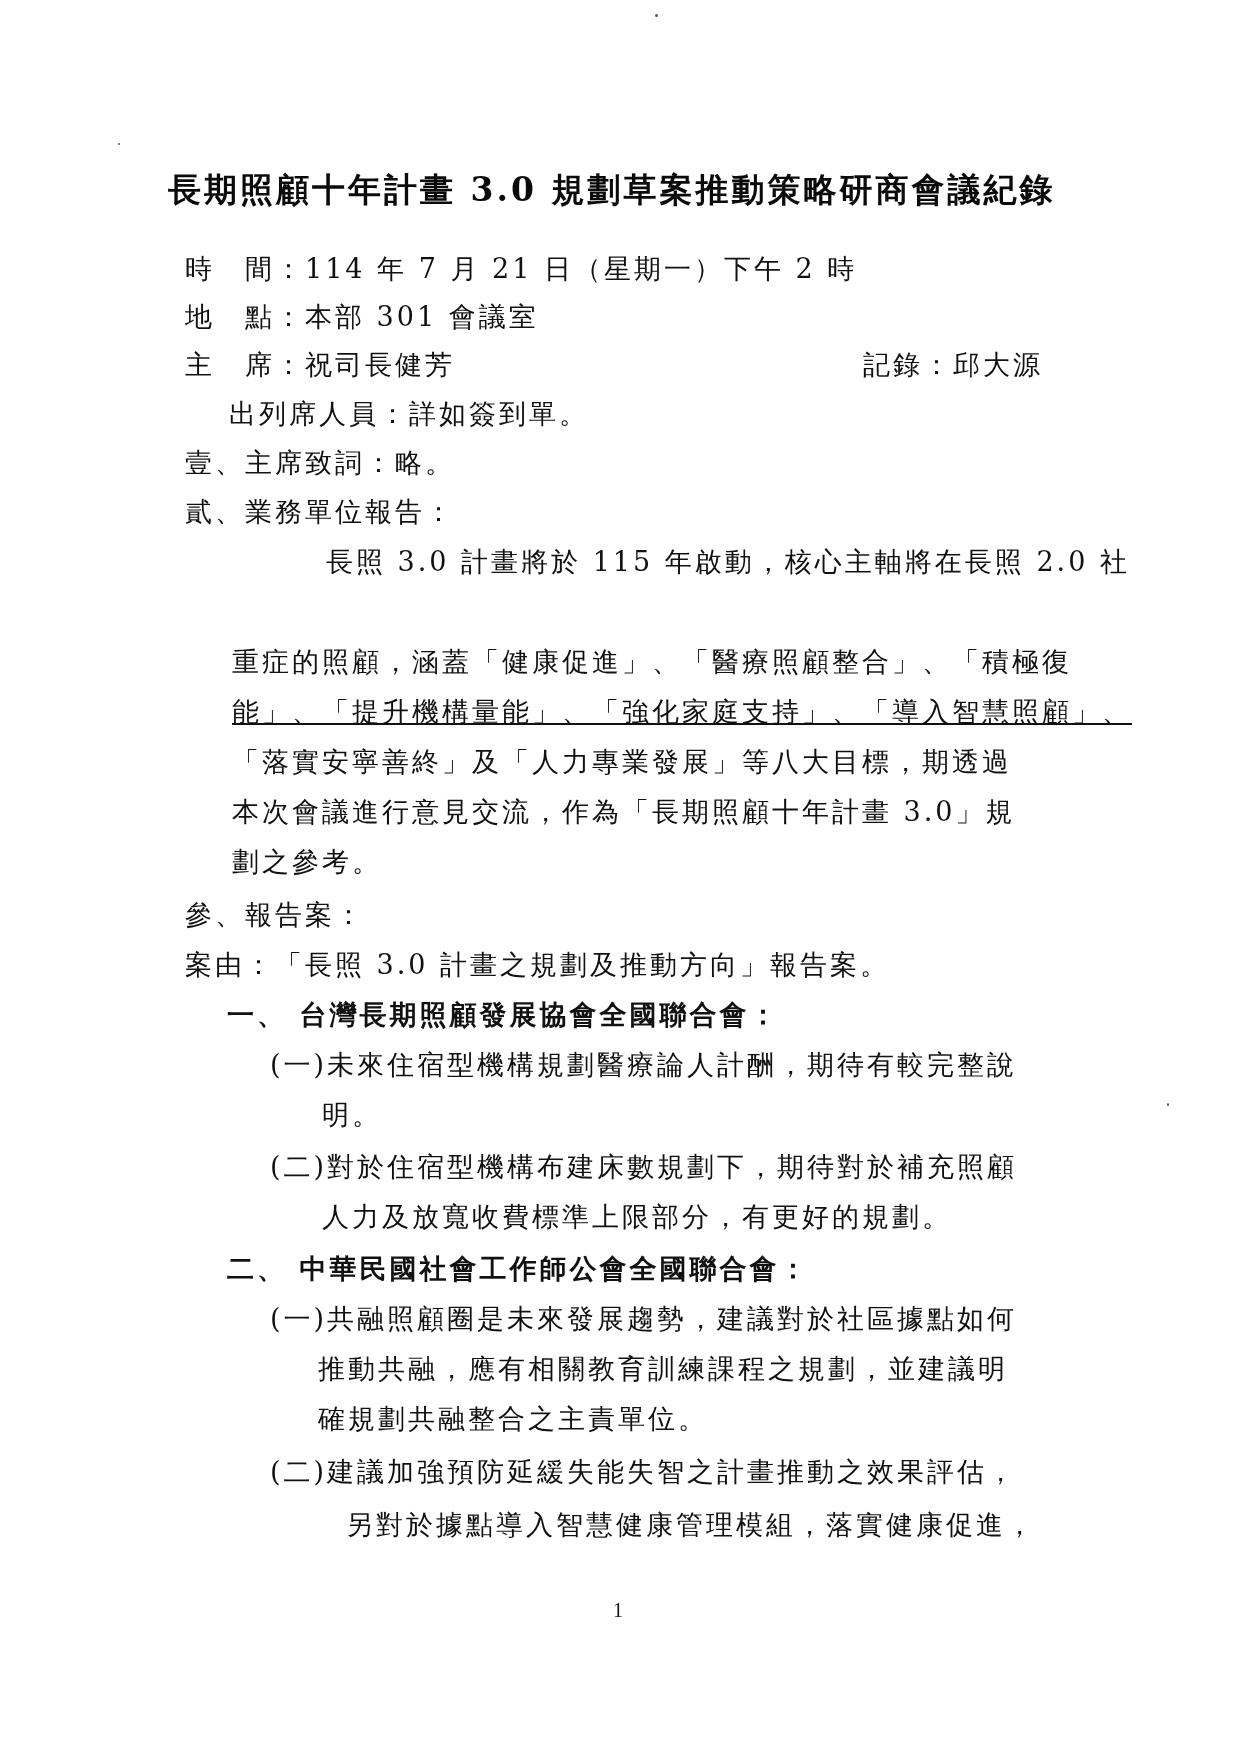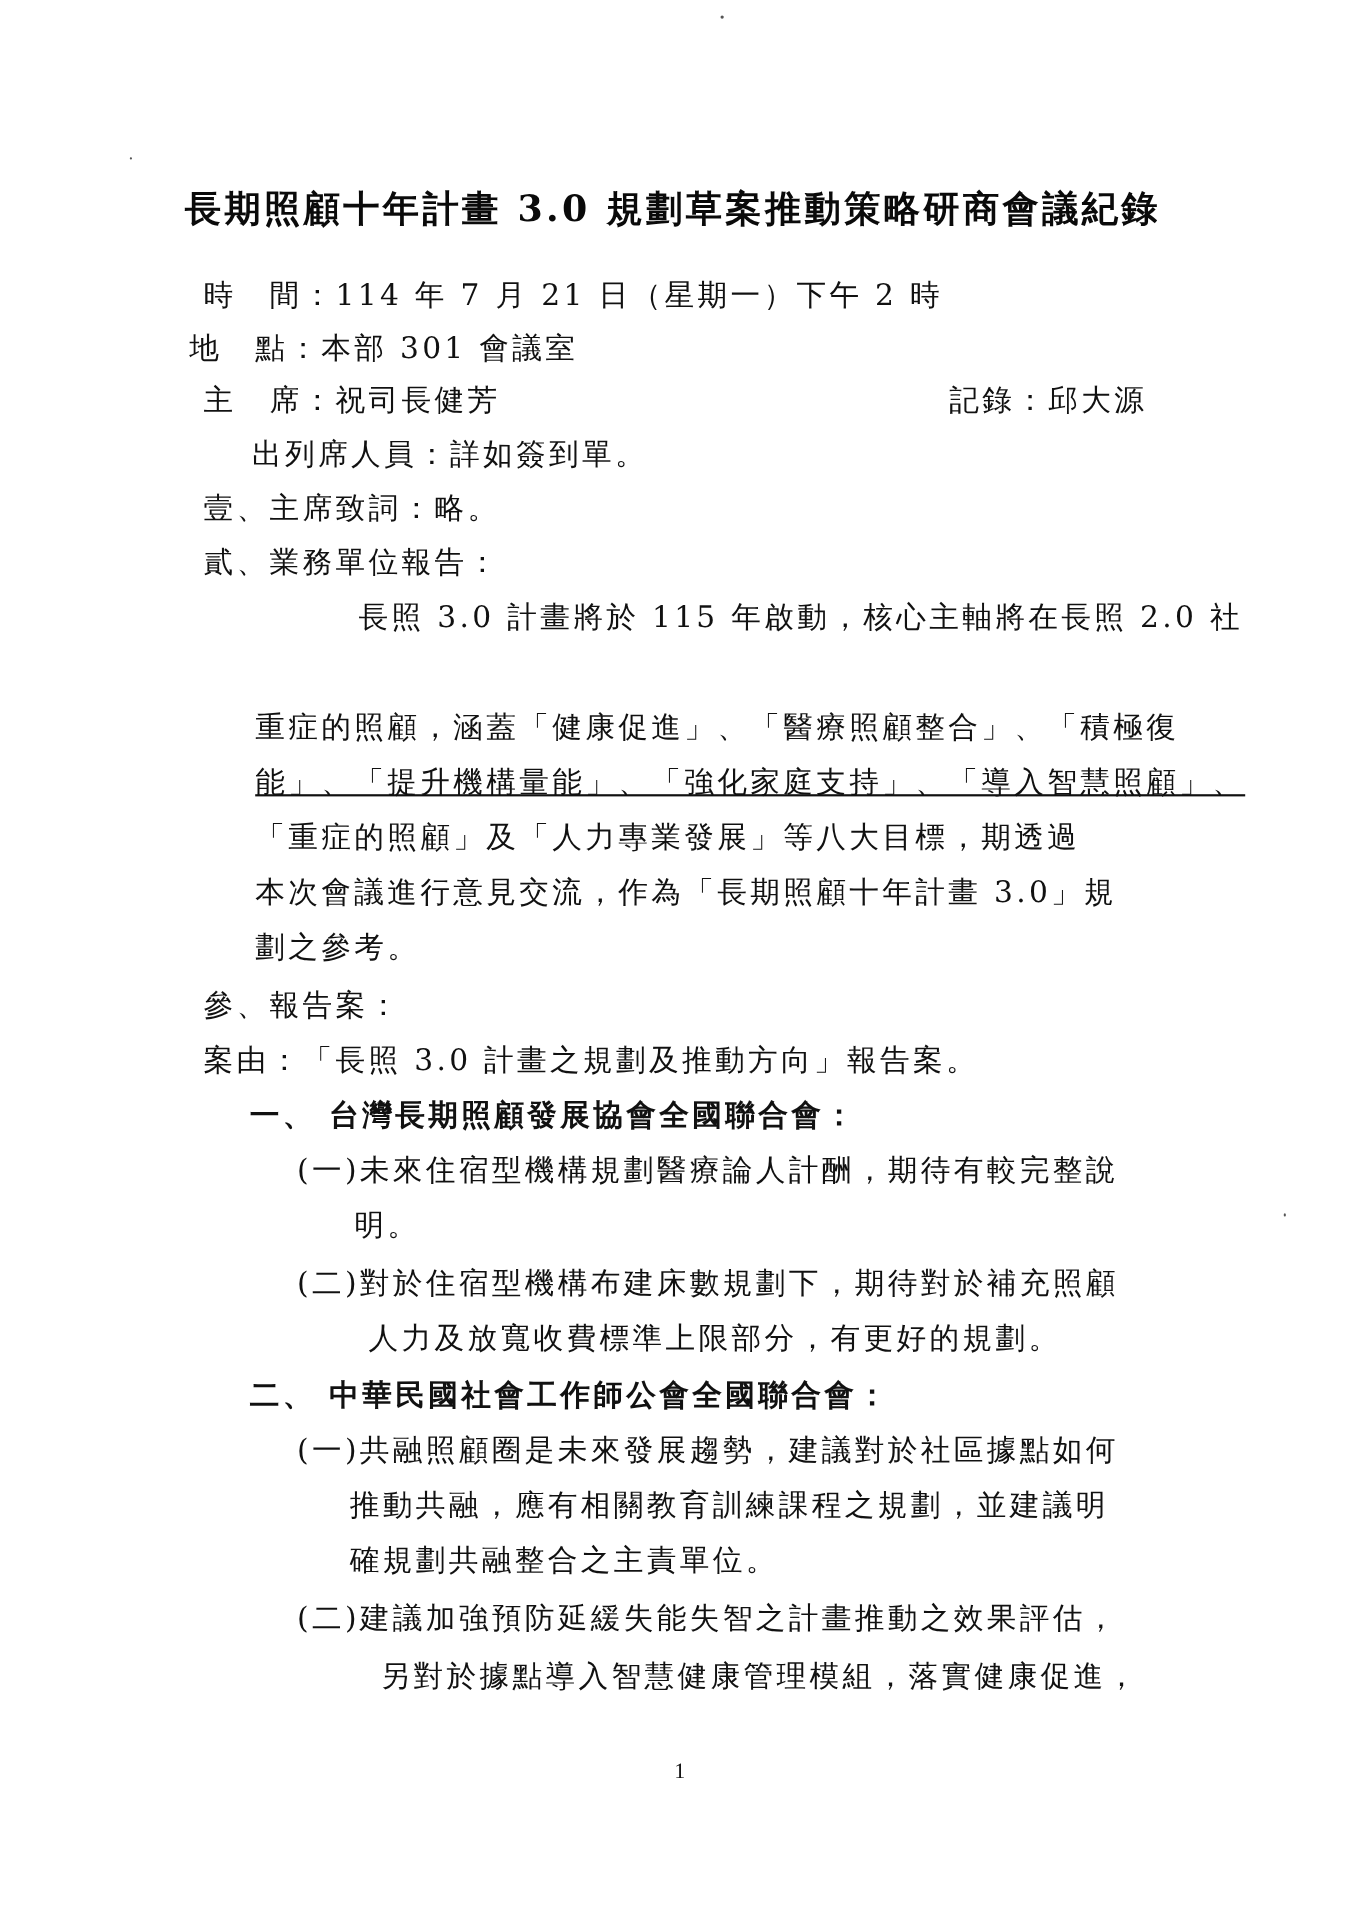--- a/index.html
+++ b/index.html
@@ -46,44 +46,44 @@
 
 <div class="page">
 
   <div class="speck" style="left:655px;top:14px;width:3px;height:3px;"></div>
   <div class="speck" style="left:118px;top:143px;width:2px;height:2px;"></div>
   <div class="speck" style="left:1167px;top:1103px;width:2px;height:3px;"></div>
 
   <div class="title">長期照顧十年計畫 3.0 規劃草案推動策略研商會議紀錄</div>
 
   <div class="ln" style="left:185px;top:252px;">時　間：114 年 7 月 21 日（星期一）下午 2 時</div>
-  <div class="ln" style="left:172px;top:300px;">地　點：本部 301 會議室</div>
+  <div class="ln" style="left:185px;top:300px;">地　點：本部 301 會議室</div>
   <div class="ln" style="left:185px;top:348px;">主　席：祝司長健芳</div>
   <div class="ln" style="left:863px;top:348px;">記錄：邱大源</div>
   <div class="ln" style="left:185px;top:397px;margin-left:44px;">出列席人員：詳如簽到單。</div>
 
   <div class="ln" style="left:185px;top:446px;">壹、主席致詞：略。</div>
 
   <div class="ln" style="left:185px;top:495px;">貳、業務單位報告：</div>
 
   <div class="ln" style="left:282px;top:545px;margin-left:44px;">長照 3.0 計畫將於 115 年啟動，核心主軸將在長照 2.0 社</div>
   <div class="ln" style="left:232px;top:645px;">重症的照顧，涵蓋「健康促進」、「醫療照顧整合」、「積極復</div>
   <div class="ln" style="left:232px;top:695px;text-decoration:underline;">能」、「提升機構量能」、「強化家庭支持」、「導入智慧照顧」、</div>
-  <div class="ln" style="left:232px;top:745px;">「重症的照顧」及「人力專業發展」等八大目標，期透過</div>
+  <div class="ln" style="left:232px;top:745px;">「落實安寧善終」及「人力專業發展」等八大目標，期透過</div>
   <div class="ln" style="left:232px;top:795px;">本次會議進行意見交流，作為「長期照顧十年計畫 3.0」規</div>
   <div class="ln" style="left:232px;top:845px;">劃之參考。</div>
 
   <div class="ln" style="left:185px;top:898px;">參、報告案：</div>
   <div class="ln" style="left:185px;top:948px;">案由：「長照 3.0 計畫之規劃及推動方向」報告案。</div>
 
   <div class="ln bold" style="left:227px;top:998px;">一、 台灣長期照顧發展協會全國聯合會：</div>
   <div class="ln" style="left:270px;top:1048px;">(一)未來住宿型機構規劃醫療論人計酬，期待有較完整說</div>
   <div class="ln" style="left:322px;top:1098px;">明。</div>
   <div class="ln" style="left:270px;top:1150px;">(二)對於住宿型機構布建床數規劃下，期待對於補充照顧</div>
-  <div class="ln" style="left:322px;top:1200px;margin-left:13px;">人力及放寬收費標準上限部分，有更好的規劃。</div>
+  <div class="ln" style="left:322px;top:1200px;">人力及放寬收費標準上限部分，有更好的規劃。</div>
 
   <div class="ln bold" style="left:227px;top:1252px;">二、 中華民國社會工作師公會全國聯合會：</div>
   <div class="ln" style="left:270px;top:1302px;">(一)共融照顧圈是未來發展趨勢，建議對於社區據點如何</div>
   <div class="ln" style="left:318px;top:1352px;">推動共融，應有相關教育訓練課程之規劃，並建議明</div>
   <div class="ln" style="left:318px;top:1402px;">確規劃共融整合之主責單位。</div>
   <div class="ln" style="left:270px;top:1455px;">(二)建議加強預防延緩失能失智之計畫推動之效果評估，</div>
   <div class="ln" style="left:318px;top:1508px;margin-left:28px;">另對於據點導入智慧健康管理模組，落實健康促進，</div>
 
   <div class="pagenum">1</div>
 </div>

